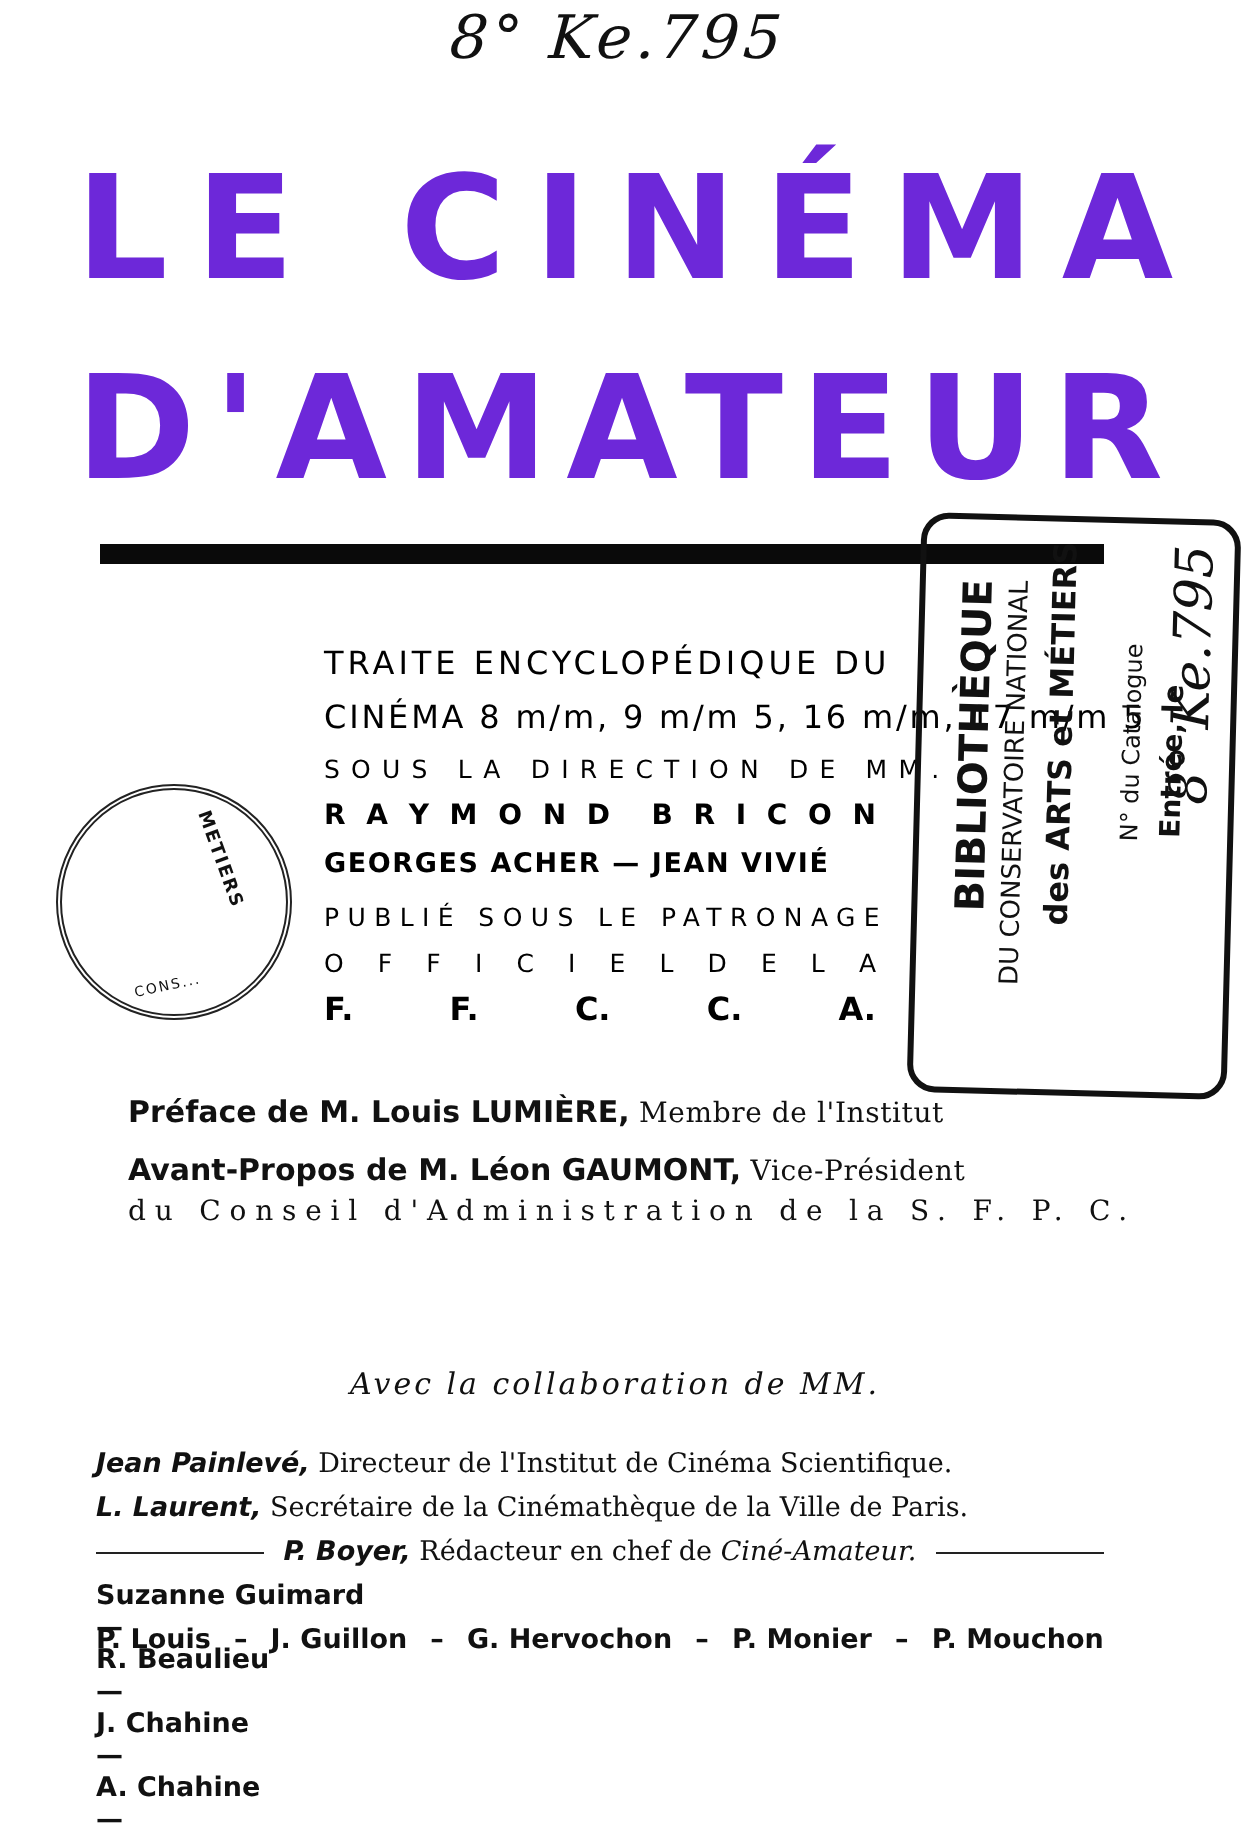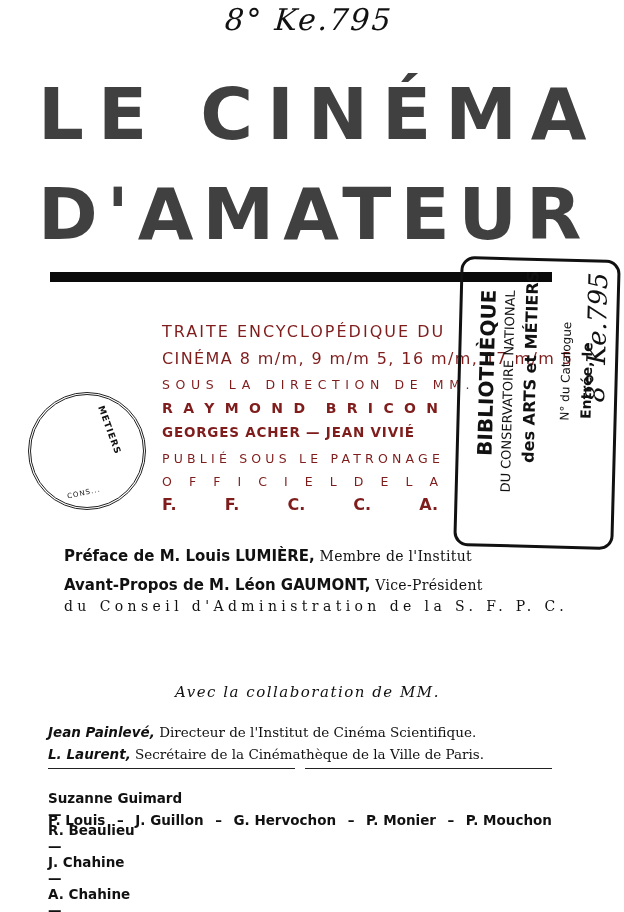--- a/index.html
+++ b/index.html
@@ -1,23 +1,23 @@
 <!DOCTYPE html>
 <html><head>
   <meta charset="utf-8">
   <style>
     html, body { margin:0; padding:0; background:#ffffff; }
     body { width:624px; height:912px; position:relative; overflow:hidden; color:#111; }
     .abs { position:absolute; }
     .shelfmark { left:225px; top:2px; font-family:"DejaVu Serif", serif; font-size:30px; font-style:italic; letter-spacing:2px; color:#111; transform:skewX(-4deg); }
-    .title { left:38px; font-family:"DejaVu Sans", sans-serif; font-weight:bold; font-size:72px; letter-spacing:9px; color:#404040; line-height:1; }
+    .title { left:38px; font-family:"DejaVu Sans", sans-serif; font-weight:bold; font-size:72px; letter-spacing:9px; color:#6d28d9; line-height:1; }
     .title1 { top:78px; letter-spacing:14px; }
     .title2 { top:178px; }
     .rule { left:50px; top:272px; width:502px; height:10px; background:#0a0a0a; }
-    .block { left:162px; font-family:"DejaVu Sans", sans-serif; color:#7f1d1d; white-space:nowrap; }
+    .block { left:162px; font-family:"DejaVu Sans", sans-serif; color:#000000; white-space:nowrap; }
     .l1 { top:322px; font-size:16px; letter-spacing:2px; }
     .l2 { top:349px; font-size:16px; letter-spacing:1.4px; }
     .l3 { top:377px; font-size:12.5px; letter-spacing:5.6px; }
     .spread { display:flex; justify-content:space-between; width:276px; }
     .l4 { top:400px; font-size:14px; font-weight:bold; }
     .l5 { top:424px; font-size:13.5px; font-weight:bold; letter-spacing:0.8px; }
     .l6 { top:451px; font-size:12.5px; letter-spacing:4.2px; }
     .l7 { top:474px; font-size:12.5px; }
     .l8 { top:495px; font-size:16px; font-weight:bold; }
     .seal { left:28px; top:392px; width:118px; height:118px; border-radius:50%; border:3px double #222; box-sizing:border-box; }
@@ -132,20 +132,23 @@
 <div class="abs avec">Avec la collaboration de MM.</div>
 
 <div class="abs collab c1">
   <b>Jean Painlevé,</b><span class="serif"> Directeur de l'Institut de Cinéma Scientifique.</span>
 </div>
 <div class="abs collab c2">
   <b>L. Laurent,</b><span class="serif"> Secrétaire de la Cinémathèque de la Ville de Paris.</span>
 </div>
 <div class="abs collab c3">
   <span class="dash"></span>
+  <span>
+    <b>P. Boyer,</b><span class="serif"> Rédacteur en chef de </span><i class="serif">Ciné-Amateur.</i>
+  </span>
   <span class="dash"></span>
 </div>
 <div class="abs collab c4 just">
   <span>Suzanne Guimard</span>
   <span>—</span>
   <span>R. Beaulieu</span>
   <span>—</span>
   <span>J. Chahine</span>
   <span>—</span>
   <span>A. Chahine</span>

